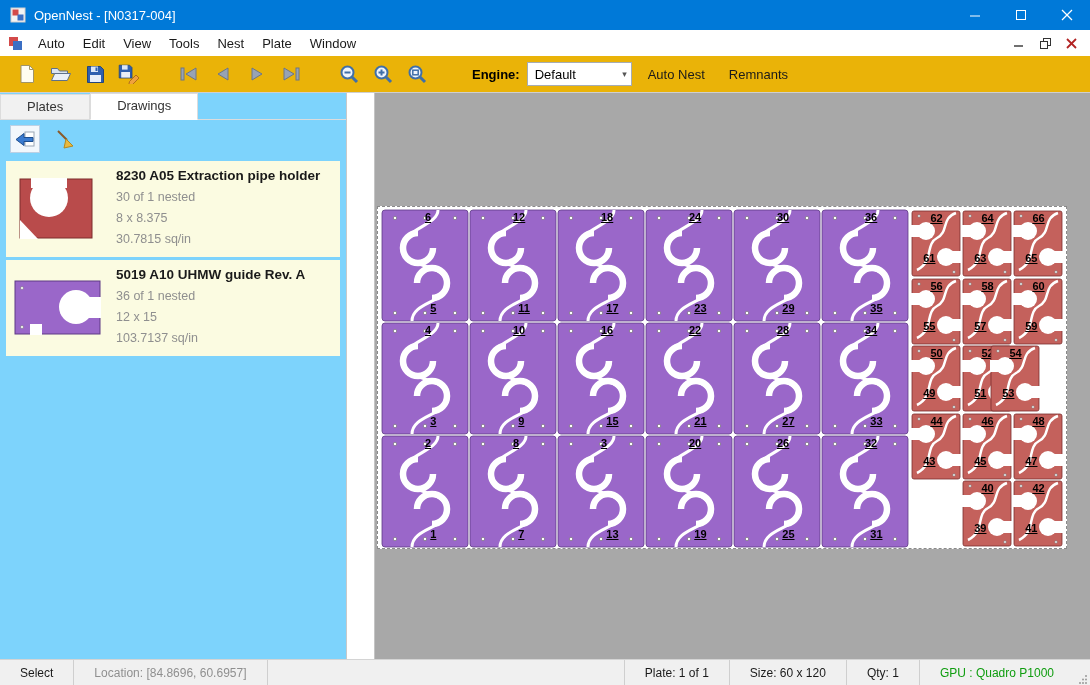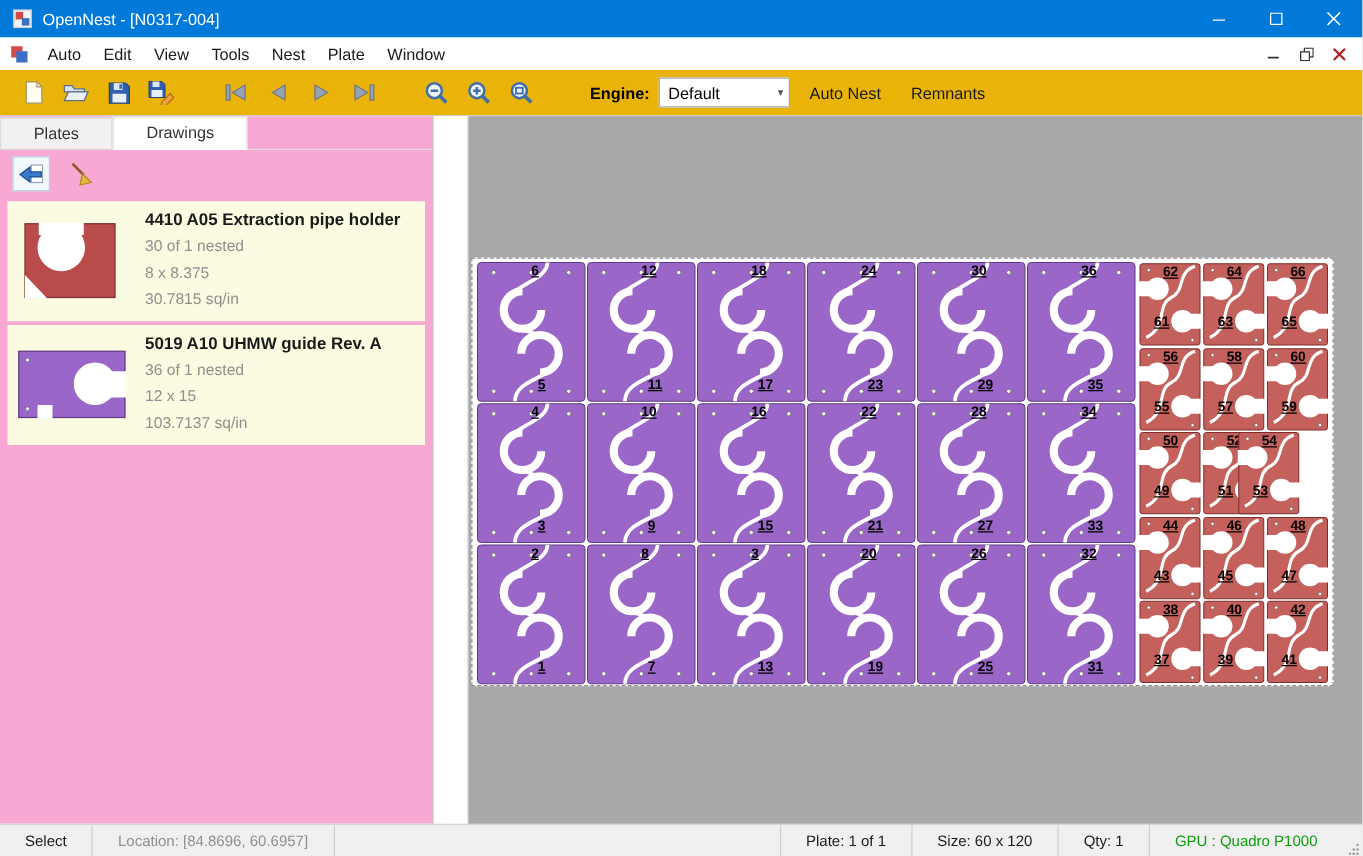--- a/index.html
+++ b/index.html
@@ -29,21 +29,21 @@
   .grp-engine{margin-left:38px;display:flex;align-items:center;}
   .engine-label{font-size:13px;font-weight:bold;margin-right:7px;}
   .combo{width:92px;height:22px;border:1px solid #a5acb5;background:#fff;display:flex;
     align-items:center;justify-content:space-between;padding:0 4px 0 7px;font-size:13px;}
   .combo-arrow{font-size:9px;color:#555;}
   .ttext{border:none;background:none;font-size:13px;font-family:"Liberation Sans",sans-serif;
     color:#1a1a1a;padding:4px 8px;margin-left:8px;}
 
   
   .main{flex:1;display:flex;min-height:0;}
-  .sidepanel{width:346px;flex:0 0 auto;display:flex;flex-direction:column;background:#f9a8d4;
+  .sidepanel{width:346px;flex:0 0 auto;display:flex;flex-direction:column;background:#7dd3fc;
     border-right:1px solid #c8c8c8;}
   .tabstrip{height:26px;display:flex;align-items:flex-end;border-bottom:1px solid #dcdcdc;}
   .tab{padding:4px 26px 5px 26px;font-size:13px;background:#f1f1f1;border:1px solid #dcdcdc;
     border-bottom:none;color:#333;}
   .tab.active{background:#fff;margin-bottom:-1px;padding-bottom:6px;border-bottom:1px solid #fff;}
   .side-tools{height:38px;display:flex;align-items:center;gap:10px;padding-left:10px;}
   .sbtn{border:none;background:none;width:30px;height:28px;display:flex;align-items:center;justify-content:center;padding:0;}
   .sbtn.framed{border:1px solid #bcd0e4;background:#f2f7fc;}
   .draw-list{flex:1;overflow:hidden;}
   .draw-item{display:flex;gap:10px;background:#fbfbe1;margin:3px 6px;padding:7px 4px;}
@@ -262,21 +262,21 @@
           <div class="draw-item">
             <div class="thumb">
               <svg width="78" height="62" viewBox="0 0 78 62">
     <rect x="1" y="1" width="72" height="59" fill="#b94b4b" stroke="#7c2d2d"></rect>
     <circle cx="30" cy="20" r="19" fill="#fff"></circle>
     <rect x="12" y="0" width="36" height="10" fill="#fff"></rect>
     <path d="M1 61 L1 42 L19 61 Z" fill="#fff"></path>
               </svg>
             </div>
      <div class="dtext">
-       <div class="dtitle">4410 A05 Extraction pipe holder</div>
+       <div class="dtitle">8230 A05 Extraction pipe holder</div>
        <div class="dmeta">30 of 1 nested</div>
        <div class="dmeta">8 x 8.375</div>
        <div class="dmeta">30.7815 sq/in</div>
      </div>
           </div>
           <div class="draw-item">
             <div class="thumb">
               <svg width="88" height="56" viewBox="0 0 88 56">
     <rect x="1" y="1" width="85" height="53" fill="#9a67c9" stroke="#5e3a85"></rect>
     <circle cx="62" cy="27" r="17" fill="#fff"></circle>
@@ -784,34 +784,20 @@
     <circle cx="15" cy="21" r="9" fill="#fff"></circle>
     <rect x="0" y="15" width="15" height="12" fill="#fff"></rect>
     <circle cx="35" cy="47" r="9" fill="#fff"></circle>
     <rect x="35" y="41" width="16" height="12" fill="#fff"></rect>
     <path d="M45 3 C30 8 38 22 26 28 C14 34 23 52 6 60" stroke="#fff" stroke-width="2.5" fill="none"></path>
     <circle cx="8" cy="6" r="1.3" fill="#fff" stroke="#666" stroke-width="0.5"></circle>
     <circle cx="43" cy="62" r="1.3" fill="#fff" stroke="#666" stroke-width="0.5"></circle>
             </svg>
             <span class="pnum r-top">48</span>
             <span class="pnum r-bot">47</span>
-          </div>
-          <div class="cell" style="left: 533px; top: 273px;">
-            <svg width="51" height="68" viewBox="0 0 51 68">
-    <rect x="1" y="1" width="48" height="65" rx="2" fill="#c4615c" stroke="#7c2d2d" stroke-width="0.8"></rect>
-    <circle cx="15" cy="21" r="9" fill="#fff"></circle>
-    <rect x="0" y="15" width="15" height="12" fill="#fff"></rect>
-    <circle cx="35" cy="47" r="9" fill="#fff"></circle>
-    <rect x="35" y="41" width="16" height="12" fill="#fff"></rect>
-    <path d="M45 3 C30 8 38 22 26 28 C14 34 23 52 6 60" stroke="#fff" stroke-width="2.5" fill="none"></path>
-    <circle cx="8" cy="6" r="1.3" fill="#fff" stroke="#666" stroke-width="0.5"></circle>
-    <circle cx="43" cy="62" r="1.3" fill="#fff" stroke="#666" stroke-width="0.5"></circle>
-            </svg>
-            <span class="pnum r-top">38</span>
-            <span class="pnum r-bot">37</span>
           </div>
           <div class="cell" style="left: 584px; top: 273px;">
             <svg width="51" height="68" viewBox="0 0 51 68">
     <rect x="1" y="1" width="48" height="65" rx="2" fill="#c4615c" stroke="#7c2d2d" stroke-width="0.8"></rect>
     <circle cx="15" cy="21" r="9" fill="#fff"></circle>
     <rect x="0" y="15" width="15" height="12" fill="#fff"></rect>
     <circle cx="35" cy="47" r="9" fill="#fff"></circle>
     <rect x="35" y="41" width="16" height="12" fill="#fff"></rect>
     <path d="M45 3 C30 8 38 22 26 28 C14 34 23 52 6 60" stroke="#fff" stroke-width="2.5" fill="none"></path>
     <circle cx="8" cy="6" r="1.3" fill="#fff" stroke="#666" stroke-width="0.5"></circle>

